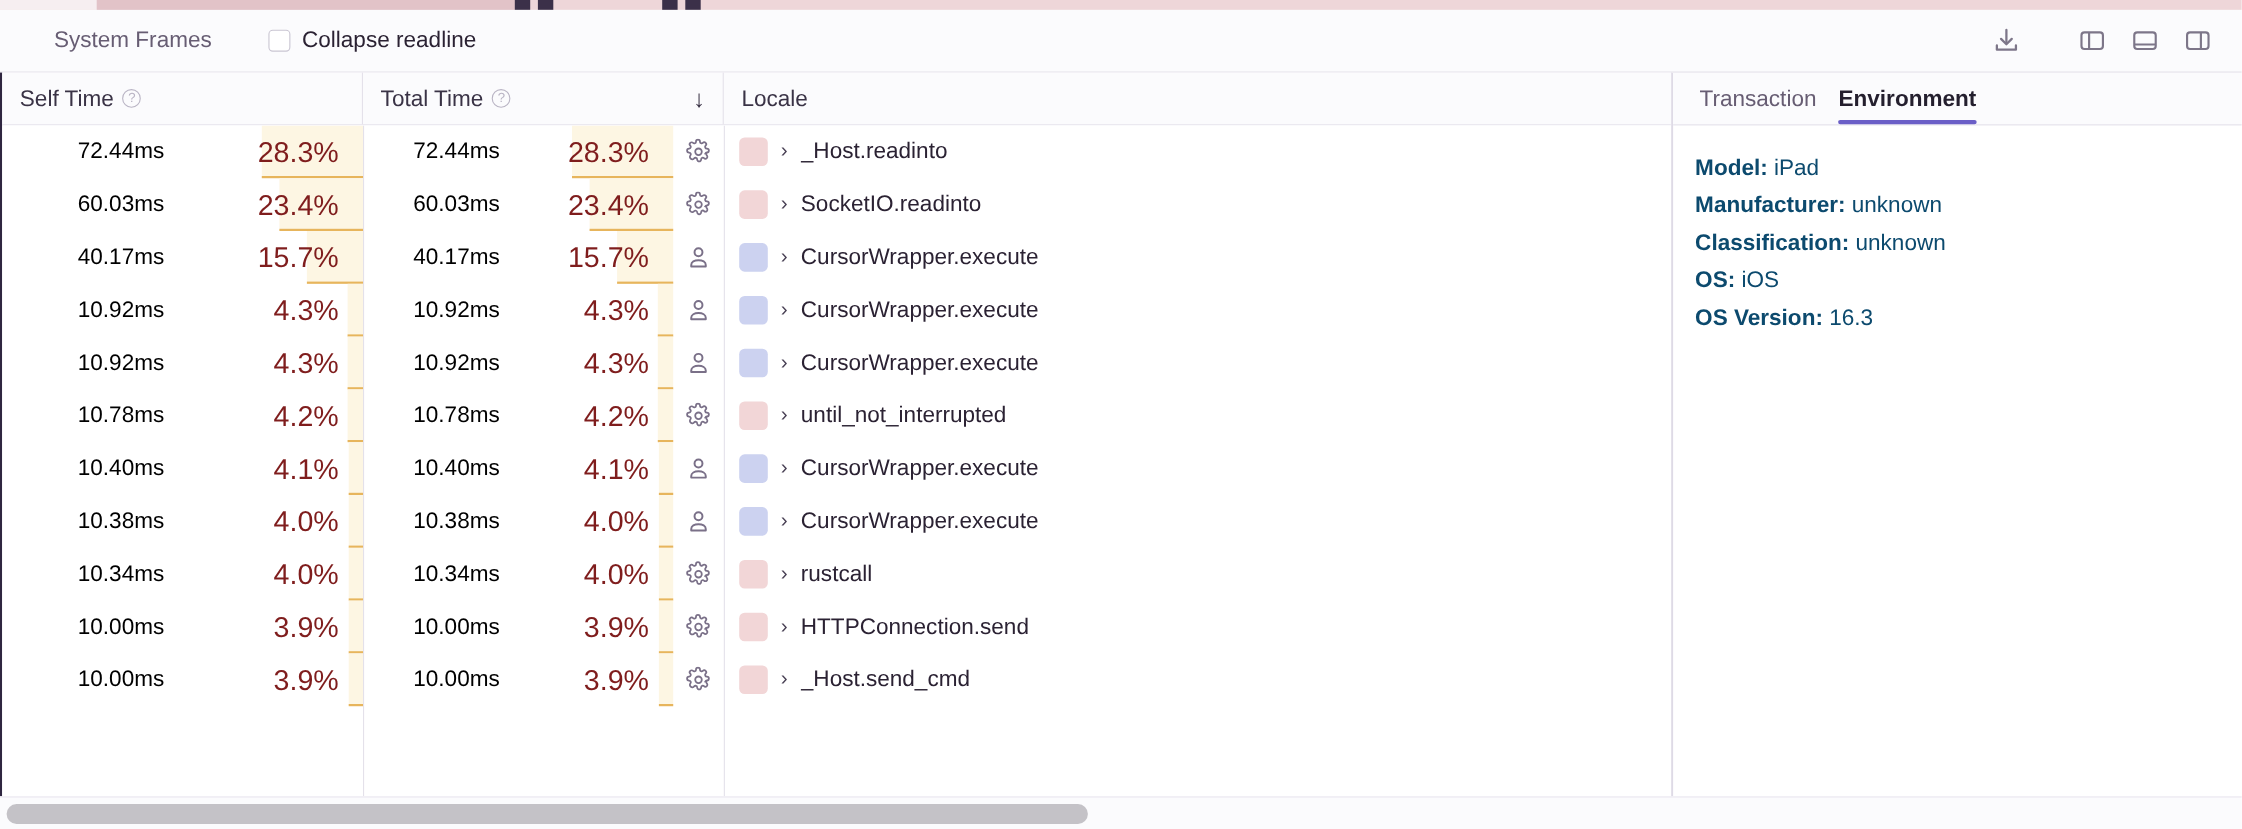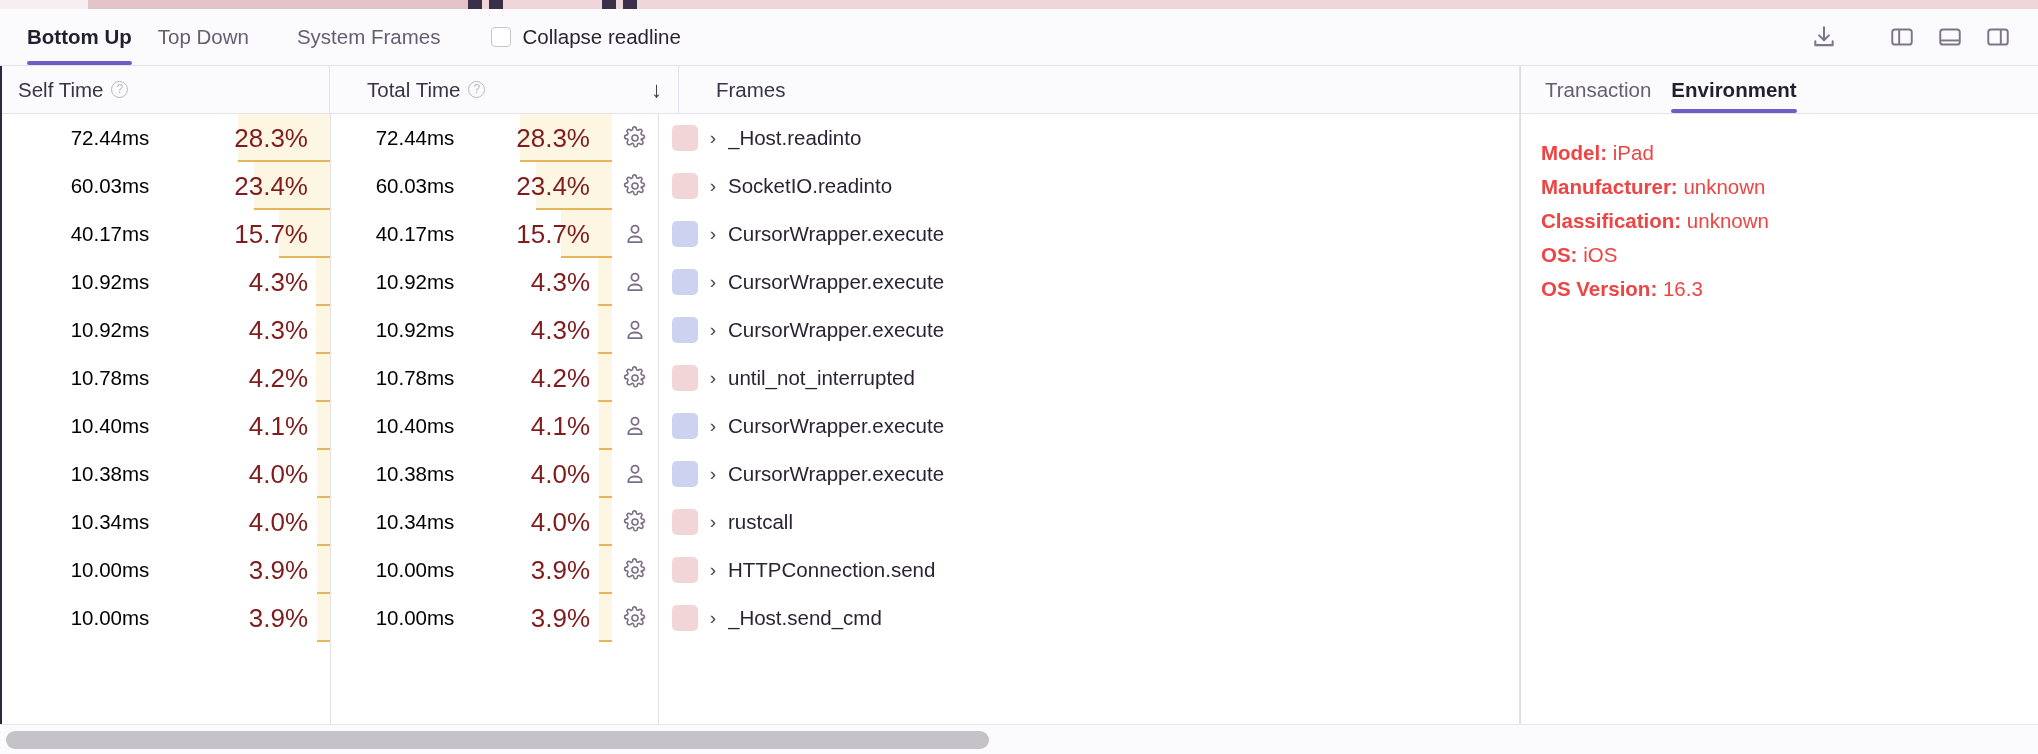--- a/index.html
+++ b/index.html
@@ -84,21 +84,20 @@
     position: relative;
     border-left: 2px solid #2f2640;
   }
 
   
   .thead {
     display: flex; height: 48px;
     background: #fbfbfd;
     border-bottom: 1px solid #e4e1ea;
     flex: 0 0 auto;
-    gap: 21px;
   }
   .th {
     display: flex; align-items: center;
     font-size: 20.5px; color: #3a3346;
     border-right: 1px solid #e4e1ea;
     padding: 0 16px;
     position: relative;
     cursor: pointer;
   }
   .th.selftime  { width: 328px; flex: 0 0 328px; }
@@ -194,21 +193,21 @@
   .rtab {
     display: flex; align-items: center; padding: 0 10px;
     font-size: 20.5px; color: #675d73; position: relative; cursor: pointer;
   }
   .rtab.active { color: #241f2e; font-weight: bold; }
   .rtab.active::after {
     content: ""; position: absolute; left: 10px; right: 10px; bottom: 0;
     height: 4px; background: #6b5fc7; border-radius: 2px;
   }
   .renv { padding: 22px 20px 0 20px; }
-  .erow { font-size: 20.5px; line-height: 34px; color: #ef4444; white-space: nowrap; }
+  .erow { font-size: 20.5px; line-height: 34px; color: #0c4a6e; white-space: nowrap; }
   .ekey { font-weight: bold; }
 
   
   .scroll-area {
     flex: 0 0 auto; height: 30px;
     background: #fbfbfd;
     border-top: 1px solid #e9e6ef;
     display: flex; align-items: center;
     position: relative;
   }
@@ -227,28 +226,20 @@
   <div class="flame-strip">
     <div class="lt" style="left:0;width:88px;"></div>
     <div class="md" style="left:88px;width:380px;"></div>
     <div class="blk" style="left:468px;width:14px;"></div>
     <div class="blk" style="left:489px;width:14px;"></div>
     <div class="blk" style="left:602px;width:14px;"></div>
     <div class="blk" style="left:623px;width:14px;"></div>
   </div>
 
   <div class="toolbar">
-    <div class="tabgroup g1">
-      <div class="tab active">
-          <span>Bottom Up</span>
-        </div>
-      <div class="tab">
-          <span>Top Down</span>
-        </div>
-    </div>
     <div class="tabgroup g2">
       <div class="tab">
           <span>System Frames</span>
         </div>
     </div>
     <div class="cbwrap">
       <div class="cbox"></div>
       <span class="cblabel">Collapse readline</span>
     </div>
 
@@ -289,21 +280,21 @@
         <div class="th selftime">
           <span>Self Time</span>
           <span class="help">?</span>
         </div>
         <div class="th totaltime">
           <span>Total Time</span>
           <span class="help">?</span>
           <span class="sort-arrow">↓</span>
         </div>
         <div class="th frame">
-          <span>Frames</span>
+          <span>Locale</span>
         </div>
       </div>
 
       <div class="tbody" id="tbody">
         <div class="colrule c1"></div>
         <div class="colrule c2"></div>
       <div class="trow">
             <div class="cell-time">
               <div class="tval">72.44ms</div>
               <div class="pctbox">

